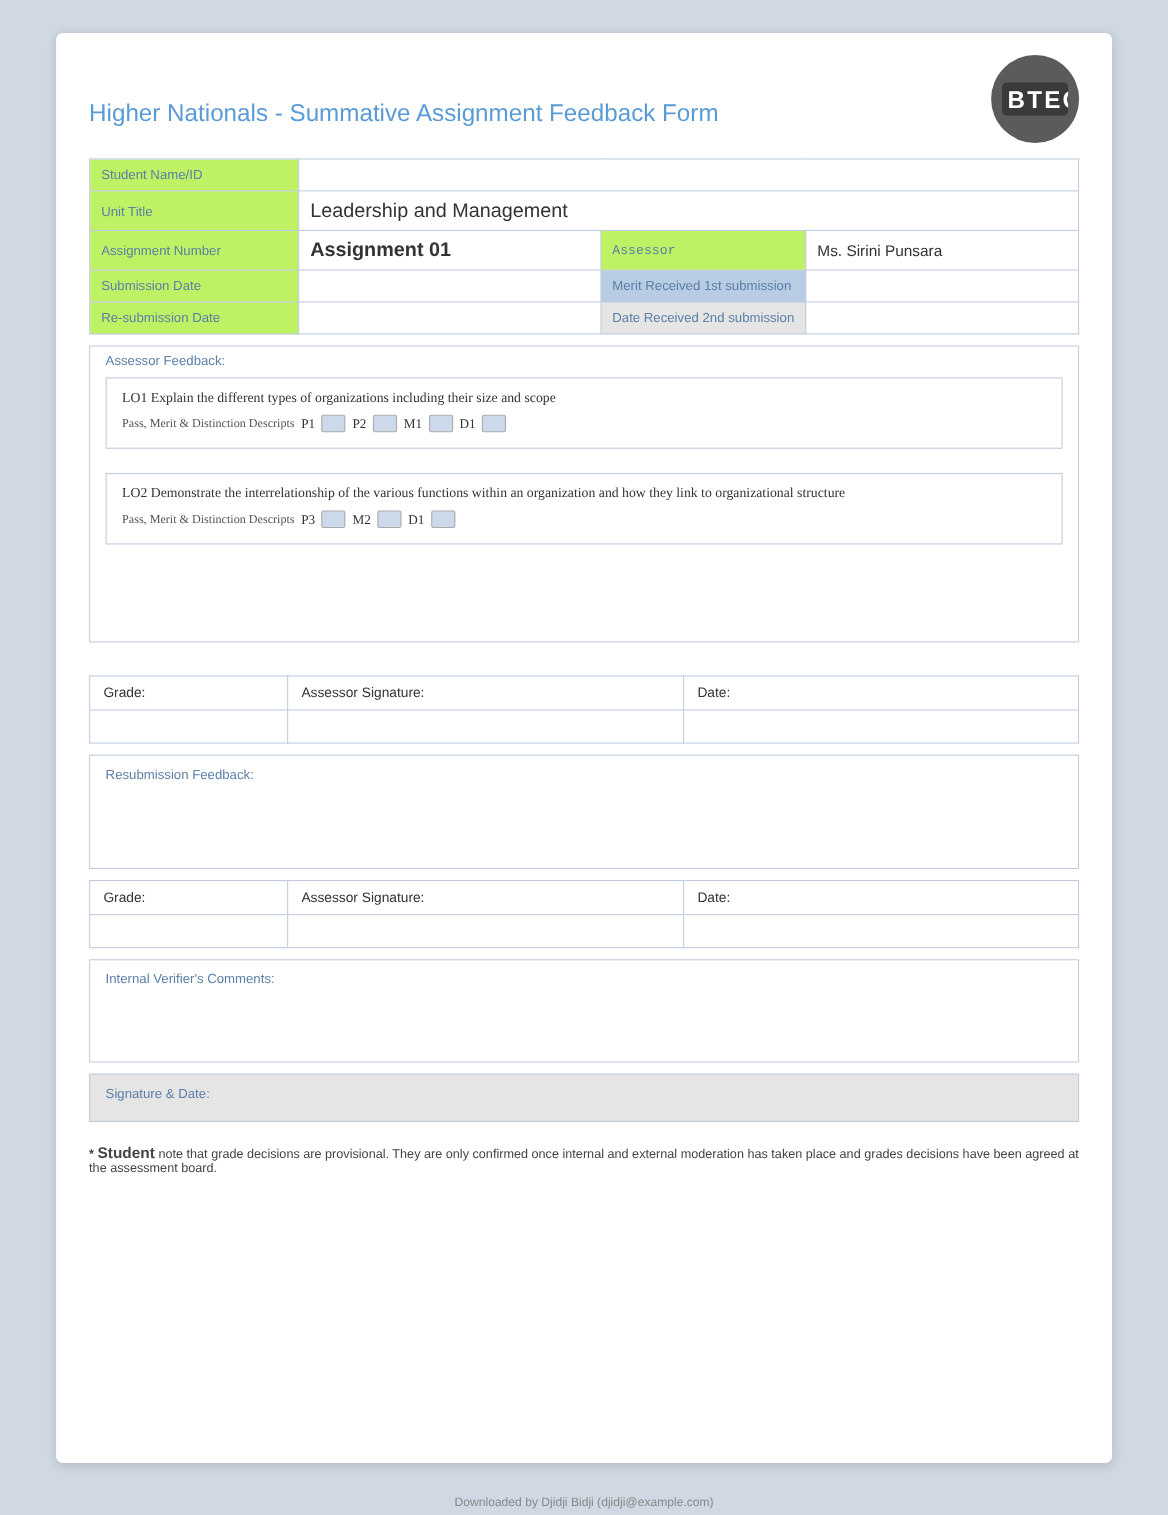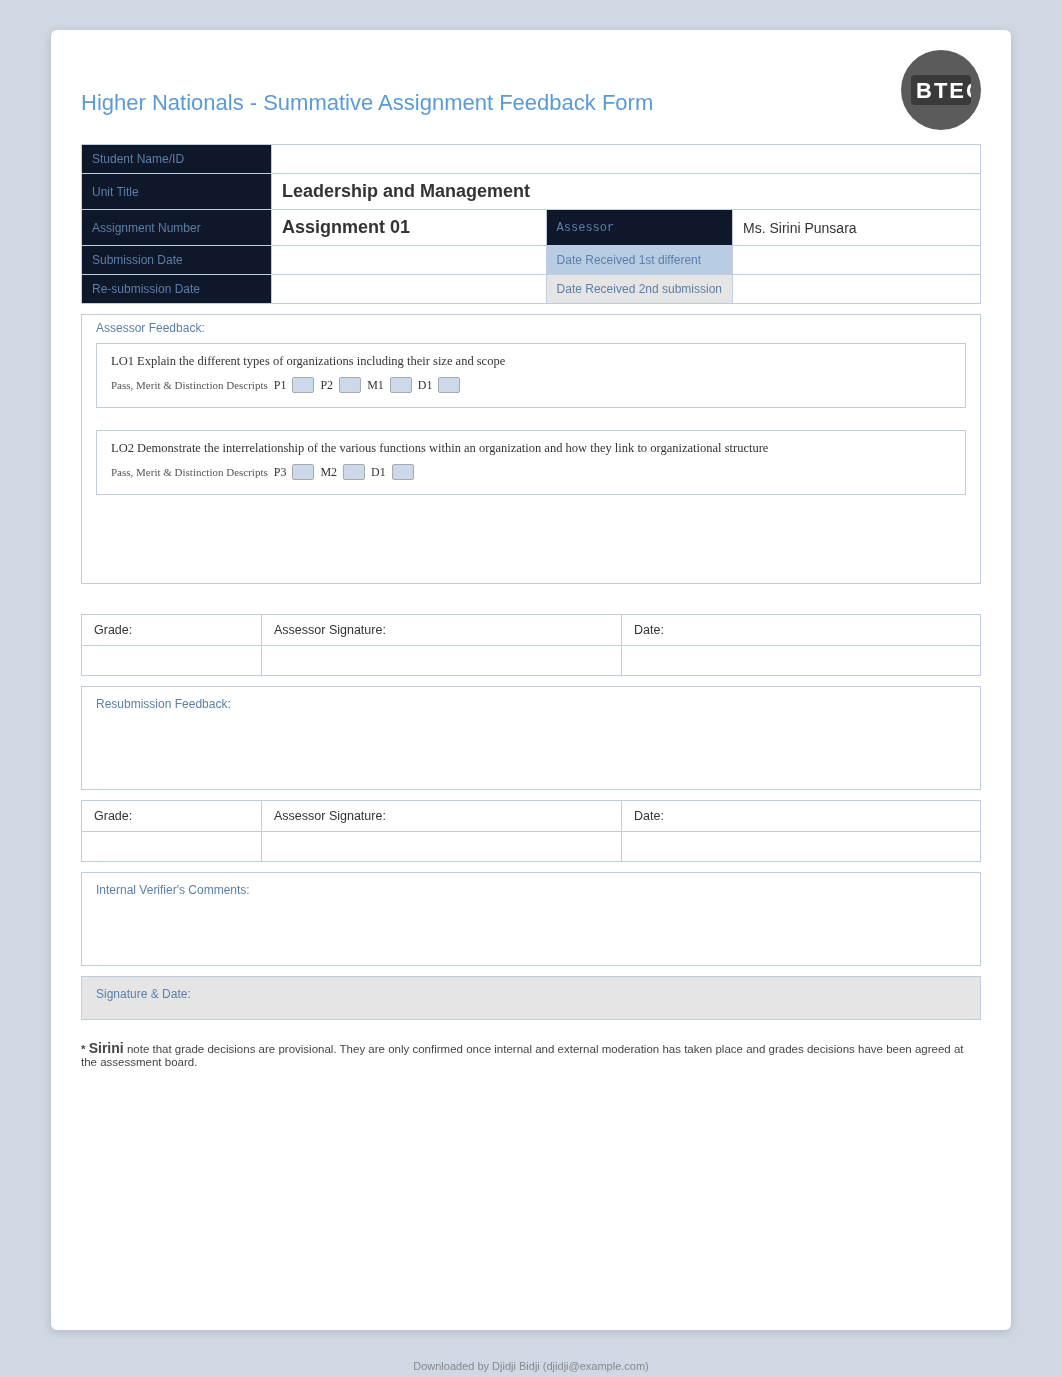--- a/index.html
+++ b/index.html
@@ -47,33 +47,33 @@
       border-collapse: collapse;
       margin-bottom: 10px;
       border: 1px solid #c0cde0;
     }
     .info-table td {
       border: 1px solid #c0cde0;
       padding: 7px 10px;
       vertical-align: middle;
     }
     .label-cell {
-      background: #0f172a;
+      background: #bef264;
       color: #5b7fa6;
       font-size: 12px;
       width: 190px;
       white-space: nowrap;
     }
     .value-cell {
       background: #fff;
       font-size: 13px;
     }
     .unit-title-value {
       font-size: 18px;
-      font-weight: bold;
+      font-weight: normal;
       color: #333;
       margin-top: 16px;
     }
     .assignment-value {
       font-size: 18px;
       font-weight: bold;
       color: #333;
     }
     .assessor-value {
       font-size: 14px;
@@ -206,21 +206,21 @@
       </tr>
       <tr>
         <td class="label-cell">Assignment  Number</td>
         <td class="value-cell assignment-value">Assignment 01</td>
         <td class="label-cell" style="width:140px;font-family:Liberation Mono, monospace;">Assessor</td>
         <td class="value-cell assessor-value">Ms. Sirini Punsara</td>
       </tr>
       <tr>
         <td class="label-cell">Submission Date</td>
         <td class="value-cell"></td>
-        <td class="label-cell" style="width:140px;background:#b8cce4;">Date Received 1st different</td>
+        <td class="label-cell" style="width:140px;background:#b8cce4;">Merit Received 1st submission</td>
         <td class="value-cell"></td>
       </tr>
       <tr>
         <td class="label-cell">Re-submission Date</td>
         <td class="value-cell"></td>
         <td class="label-cell" style="width:140px;background:#e5e5e5;">Date Received 2nd submission</td>
         <td class="value-cell"></td>
       </tr>
     </tbody>
       </table>
@@ -302,18 +302,18 @@
     </div>
 
     <div class="sig-section">
       <div class="feedback-label">Signature &amp; Date:</div>
     </div>
 
   </div>
 
   <div class="note-area">
     <span style="font-weight:bold;">*</span>
-    <strong>Sirini</strong><span> note that grade decisions are provisional. They are only confirmed once internal and external moderation has taken place and grades decisions have been agreed at the assessment board.</span>
+    <strong>Student</strong><span> note that grade decisions are provisional. They are only confirmed once internal and external moderation has taken place and grades decisions have been agreed at the assessment board.</span>
   </div>
 
 </div>
 
 <div class="footer-text">Downloaded by Djidji Bidji (djidji@example.com)</div>
 
 </body></html>

